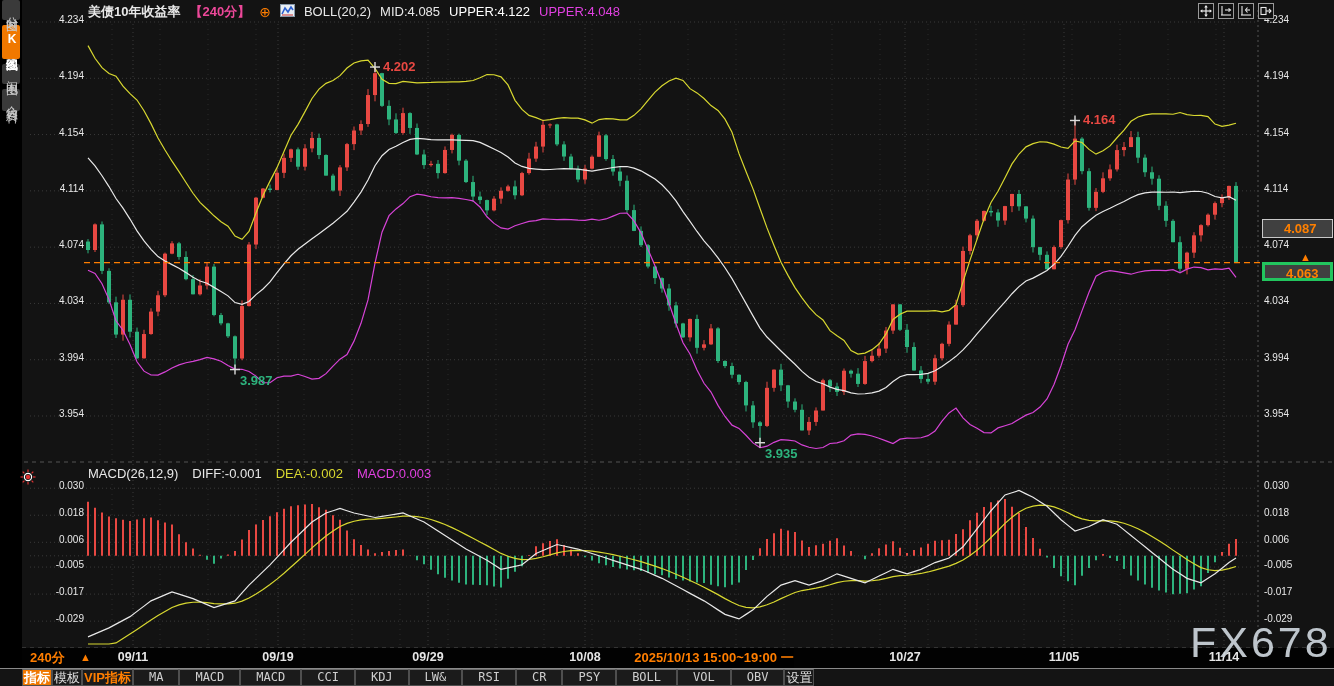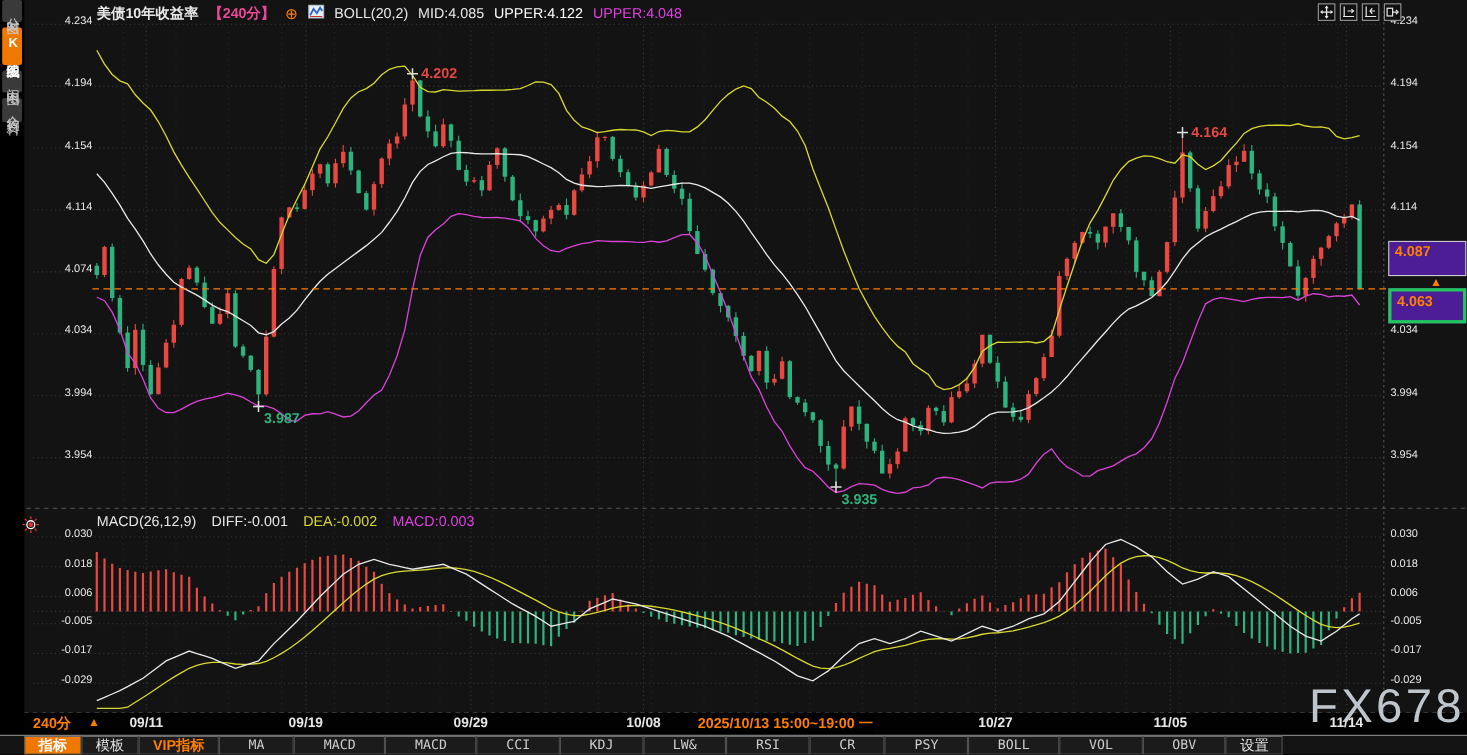--- a/index.html
+++ b/index.html
@@ -30,41 +30,41 @@
 .ycol span{position:absolute;font-size:10px;color:#e8e8e8;z-index:2}
 #yl span,#ml span{width:56px;text-align:right;left:28px}
 #yr span,#mr span{left:1264px;text-align:left}
 
 .macdheader{position:absolute;left:88px;top:466px;display:flex;gap:14px;font-size:13px;
   color:#e8e8e8;z-index:3;white-space:nowrap}
 .m-dea{color:#d8d830}.m-macd{color:#e040e0}
 
 .alert{position:absolute;left:20px;top:469px;z-index:3;cursor:pointer}
 
-.pricebox{position:absolute;left:1262px;width:71px;height:32px;line-height:17px;background:#4c1d95;
-  color:#ff8000;font-size:13px;font-weight:bold;padding-left:5px;z-index:4}
+.pricebox{position:absolute;left:1262px;width:71px;height:19px;line-height:17px;background:#404040;
+  color:#ff8000;font-size:13px;font-weight:bold;padding-left:21px;z-index:4}
 .pricebox.close{border:1px solid #c8c8c8}
 .pricebox.lastline{border:3px solid #22c55e}
 .linemarker{position:absolute;left:1300px;color:#ff7e00;font-size:11px;z-index:4}
 
 .xrow{position:absolute;left:22px;top:648px;width:1312px;height:32px;background:#020202;z-index:3}
 .interval240{position:absolute;left:8px;top:1px;color:#ff7e00;font-weight:bold;font-size:13px;cursor:pointer}
 .intervalarrow{position:absolute;left:58px;top:3px;color:#ff7e00;font-size:11px;cursor:pointer}
 .xrow .dtick{position:absolute;top:2px;transform:translateX(-50%);color:#e6e6e6;
   font-size:12.5px;font-weight:bold}
 .highlight{position:absolute;top:0;height:20px;line-height:20px;text-align:center;
   color:#ff7e00;font-size:13px;font-weight:bold;background:#000}
 
 .toolbar{position:absolute;left:0;top:668px;width:1334px;height:18px;background:#141414;
   border-top:1px solid #8a8a8a;display:flex;padding-left:22px;z-index:3}
 .tb-btn{height:17px;line-height:15px;border:1px solid #4f4f4f;border-top-color:#6a6a6a;
-  background:#1b1b1b;color:#e0e0e0;font-size:13px;padding:0 12px;cursor:pointer;white-space:nowrap}
+  background:#1b1b1b;color:#e0e0e0;font-size:13px;padding:0 1px;cursor:pointer;white-space:nowrap}
 .tb-btn.active{background:#f07800;color:#fff;font-weight:bold}
 .tb-btn.vip{color:#ff7e00;font-weight:bold}
-.tb-btn.code{font-family:"DejaVu Sans Mono","Liberation Mono",monospace;font-size:12px;color:#cfcfcf;padding:0 26px}
+.tb-btn.code{font-family:"DejaVu Sans Mono","Liberation Mono",monospace;font-size:12px;color:#cfcfcf;padding:0 15px}
 
 .watermark{position:absolute;left:1190px;top:618px;font-size:43px;color:#cdd5dc;opacity:.92;
   letter-spacing:3px;z-index:5}
 </style>
 </head>
 <body>
 
 <div class="chart-bg"></div>
 <svg id="chart-svg" width="1334" height="686">
     <line x1="30" y1="22" x2="1258" y2="22" stroke="#3a3a3a" stroke-dasharray="1 3"></line>

